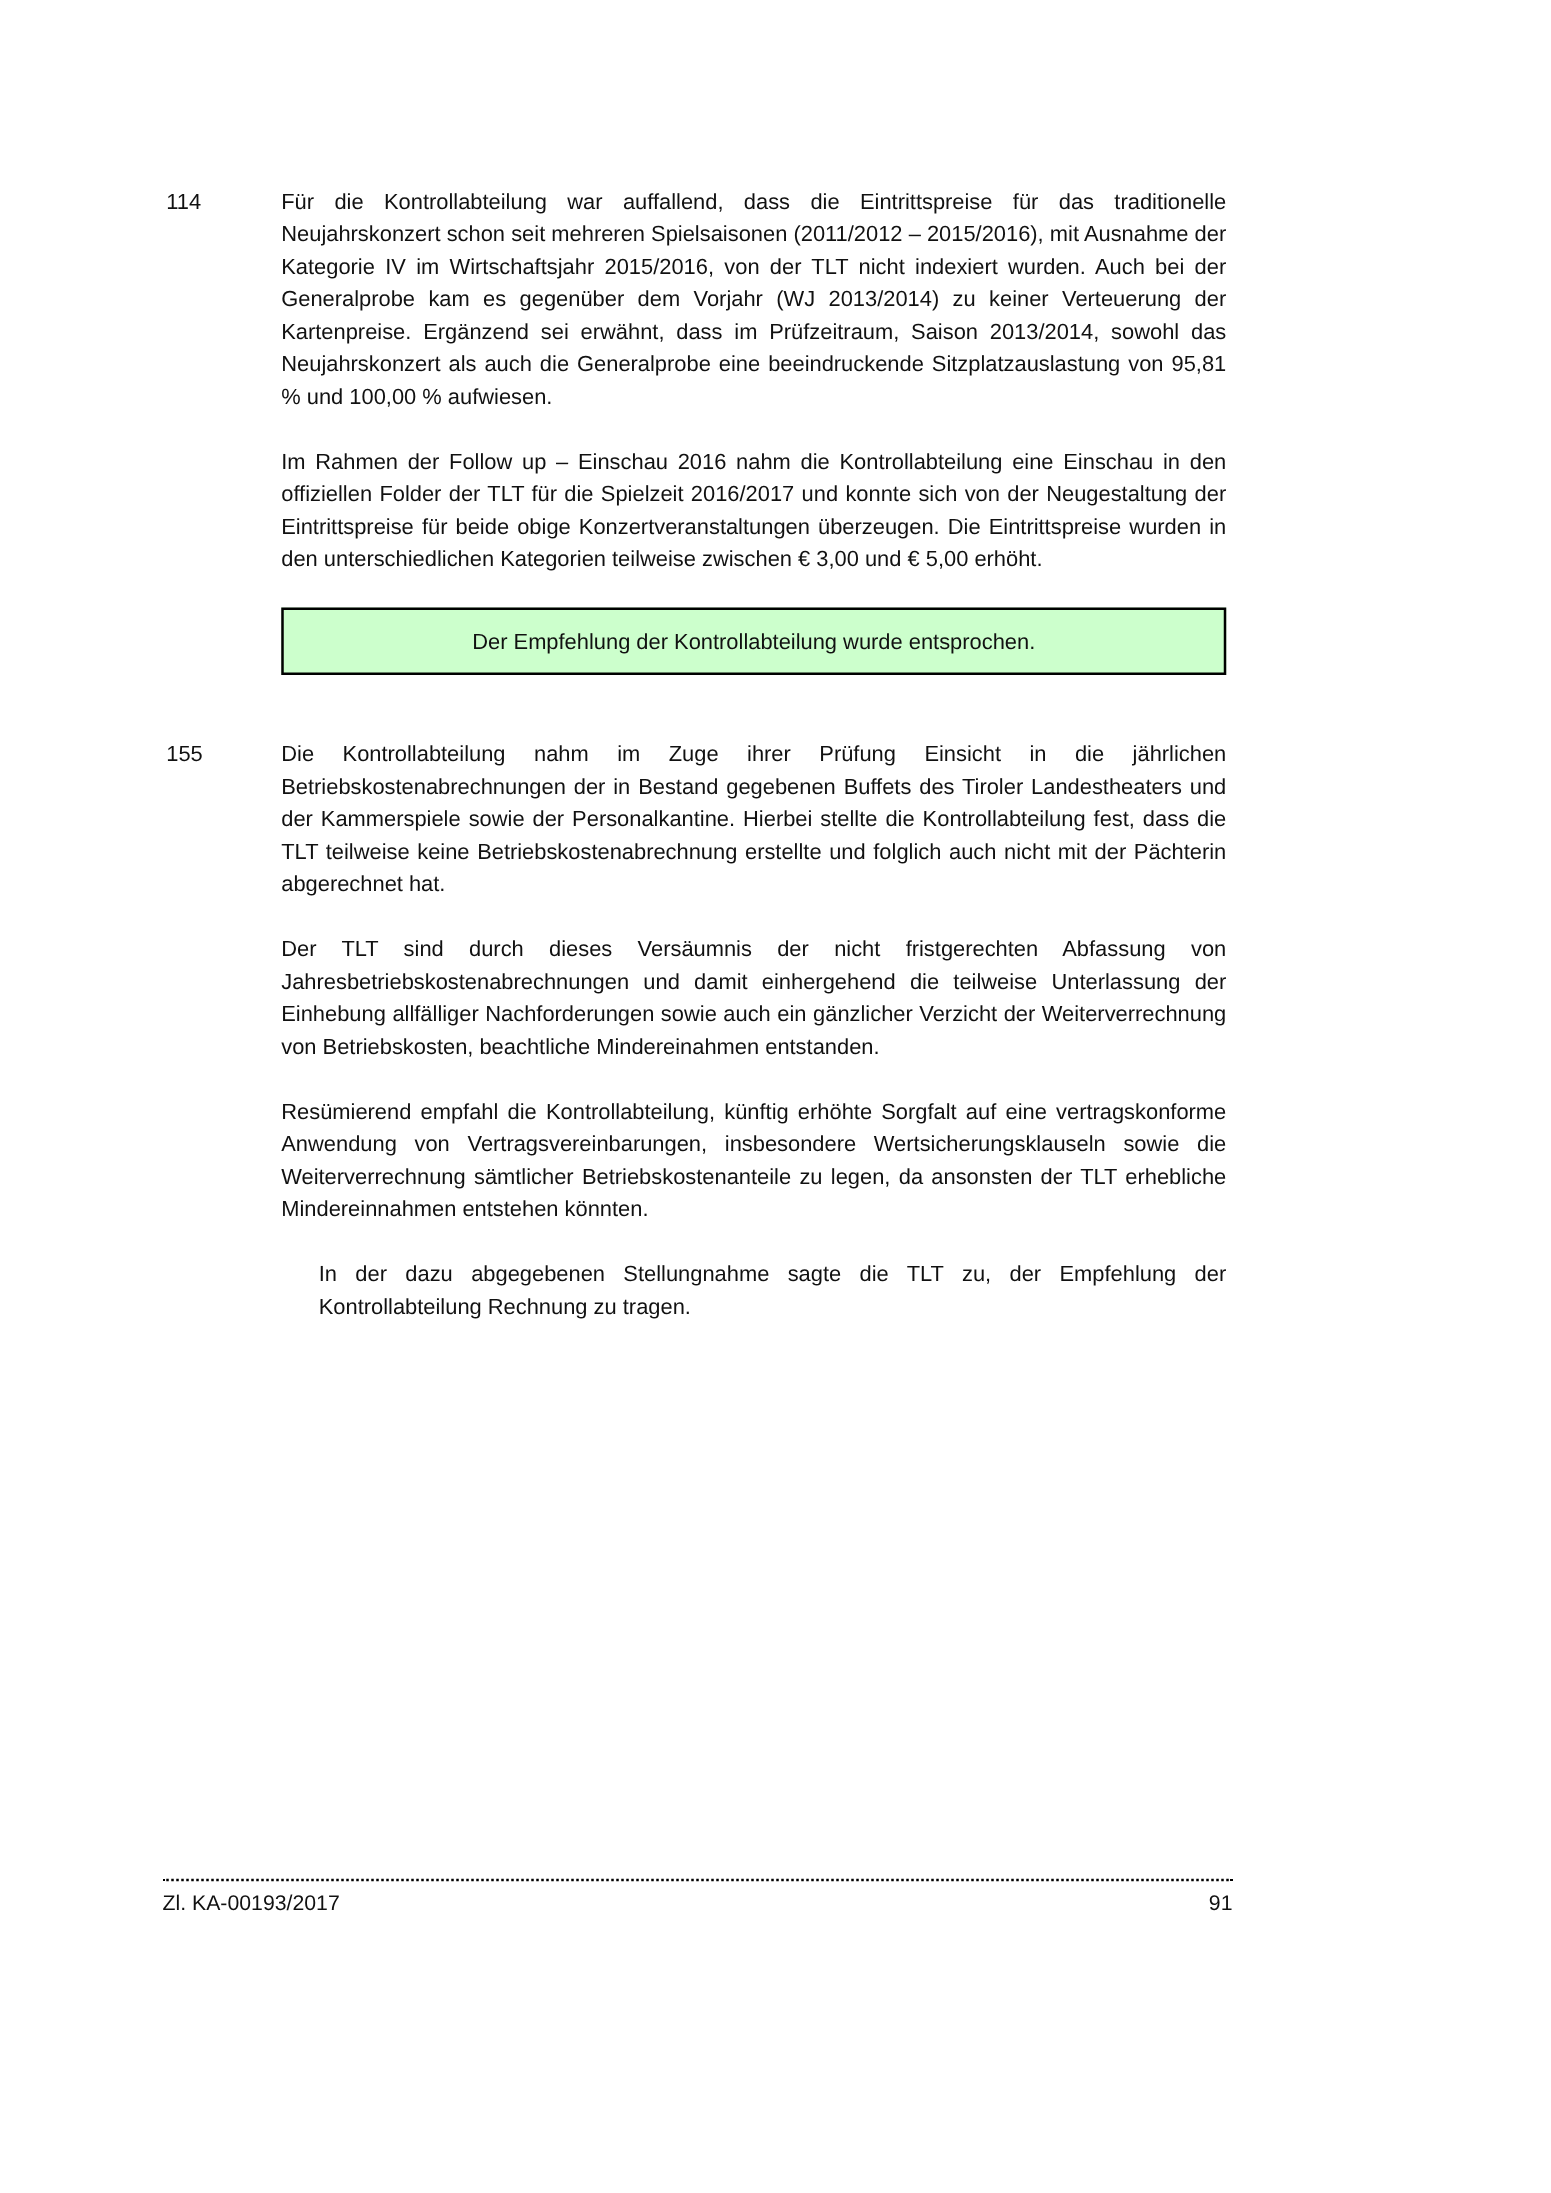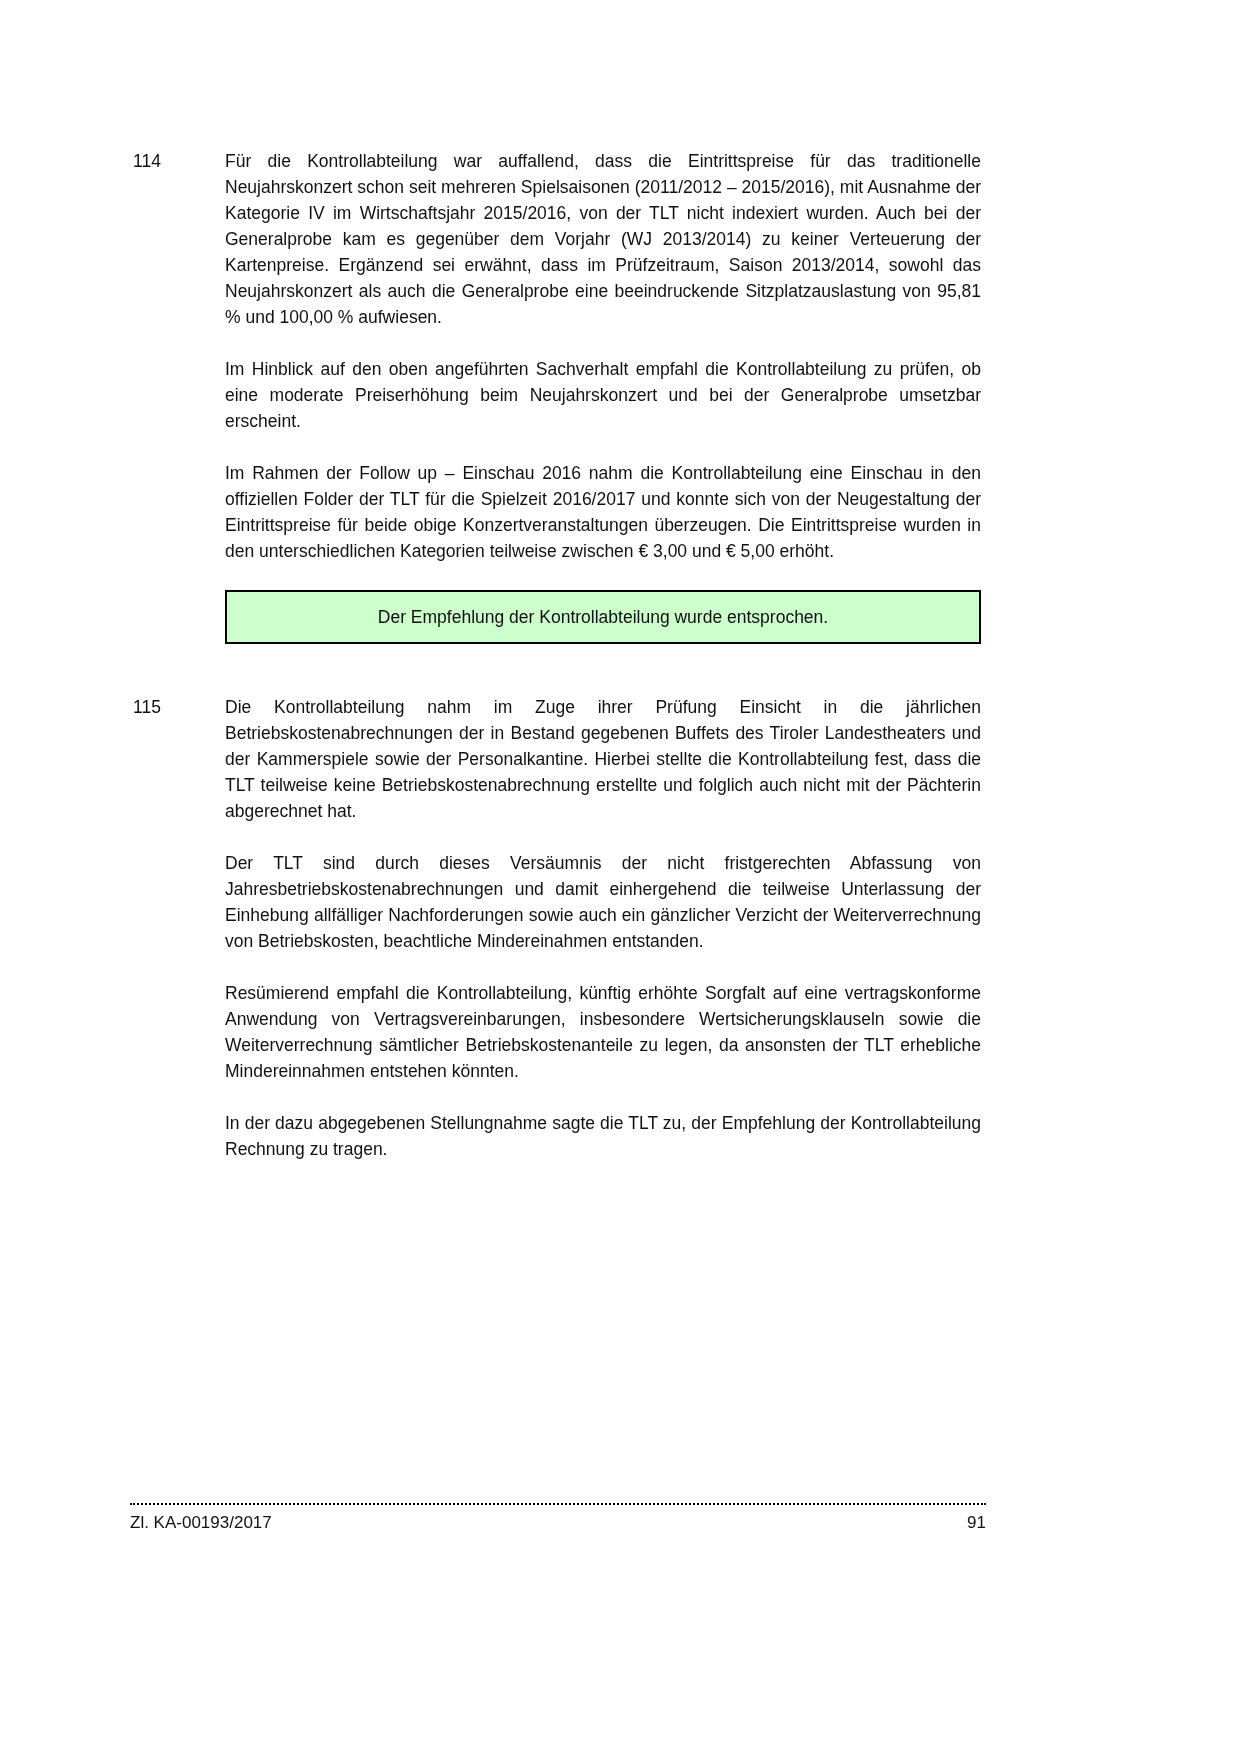--- a/index.html
+++ b/index.html
@@ -25,21 +25,21 @@
   .item + .item { margin-top: 50px; }
   .item-num {
     flex: 0 0 92px;
     width: 92px;
   }
   .item-body { flex: 1 1 auto; min-width: 0; }
   .item-body p {
     text-align: justify;
     margin: 0 0 26px 0;
   }
-  .item-body p:last-child { margin-bottom: 0; }
+  .item-body p:last-child { margin-bottom: 0; margin-left: 30px; }
   .recommendation-box {
     border: 2px solid #000000;
     background: #ccffcc;
     text-align: center;
     padding: 12px 20px;
   }
   .footer {
     position: absolute;
     left: 130px;
     top: 1503px;
@@ -63,30 +63,29 @@
 <body>
 
 <div class="page">
 
   <div class="content">
 
     <div class="item">
       <div class="item-num">114</div>
       <div class="item-body">
         <p>Für die Kontrollabteilung war auffallend, dass die Eintrittspreise für das traditionelle Neujahrskonzert schon seit mehreren Spielsaisonen (2011/2012 – 2015/2016), mit Ausnahme der Kategorie IV im Wirtschaftsjahr 2015/2016, von der TLT nicht indexiert wurden. Auch bei der Generalprobe kam es gegenüber dem Vorjahr (WJ 2013/2014) zu keiner Verteuerung der Kartenpreise. Ergänzend sei erwähnt, dass im Prüfzeitraum, Saison 2013/2014, sowohl das Neujahrskonzert als auch die Generalprobe eine beeindruckende Sitzplatzauslastung von 95,81 % und 100,00 % aufwiesen.</p>
-        <p>Im Hinblick auf den oben angeführten Sachverhalt empfahl die Kontrollabteilung zu prüfen, ob eine moderate Preiserhöhung beim Neujahrskonzert und bei der Generalprobe umsetzbar erscheint.</p>
         <p>Im Rahmen der Follow up – Einschau 2016 nahm die Kontrollabteilung eine Einschau in den offiziellen Folder der TLT für die Spielzeit 2016/2017 und konnte sich von der Neugestaltung der Eintrittspreise für beide obige Konzertveranstaltungen überzeugen. Die Eintrittspreise wurden in den unterschiedlichen Kategorien teilweise zwischen € 3,00 und € 5,00 erhöht.</p>
         <div class="recommendation-box" style="background: rgb(204, 255, 204); border-color: rgb(0, 0, 0);">
           <span>Der Empfehlung der Kontrollabteilung wurde entsprochen.</span>
         </div>
       </div>
     </div>
 
     <div class="item">
-      <div class="item-num">115</div>
+      <div class="item-num">155</div>
       <div class="item-body">
         <p>Die Kontrollabteilung nahm im Zuge ihrer Prüfung Einsicht in die jährlichen Betriebskostenabrechnungen der in Bestand gegebenen Buffets des Tiroler Landestheaters und der Kammerspiele sowie der Personalkantine. Hierbei stellte die Kontrollabteilung fest, dass die TLT teilweise keine Betriebskostenabrechnung erstellte und folglich auch nicht mit der Pächterin abgerechnet hat.</p>
         <p>Der TLT sind durch dieses Versäumnis der nicht fristgerechten Abfassung von Jahresbetriebskostenabrechnungen und damit einhergehend die teilweise Unterlassung der Einhebung allfälliger Nachforderungen sowie auch ein gänzlicher Verzicht der Weiterverrechnung von Betriebskosten, beachtliche Mindereinahmen entstanden.</p>
         <p>Resümierend empfahl die Kontrollabteilung, künftig erhöhte Sorgfalt auf eine vertragskonforme Anwendung von Vertragsvereinbarungen, insbesondere Wertsicherungsklauseln sowie die Weiterverrechnung sämtlicher Betriebskostenanteile zu legen, da ansonsten der TLT erhebliche Mindereinnahmen entstehen könnten.</p>
         <p>In der dazu abgegebenen Stellungnahme sagte die TLT zu, der Empfehlung der Kontrollabteilung Rechnung zu tragen.</p>
       </div>
     </div>
 
   </div>
 

